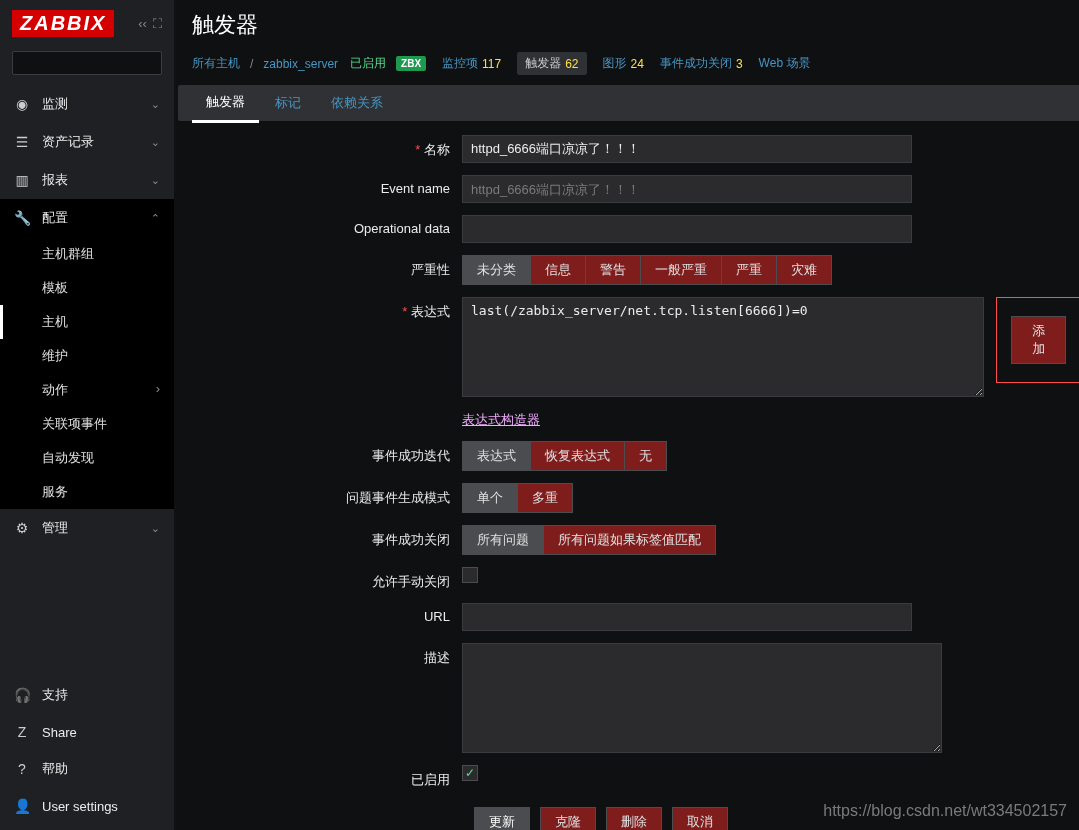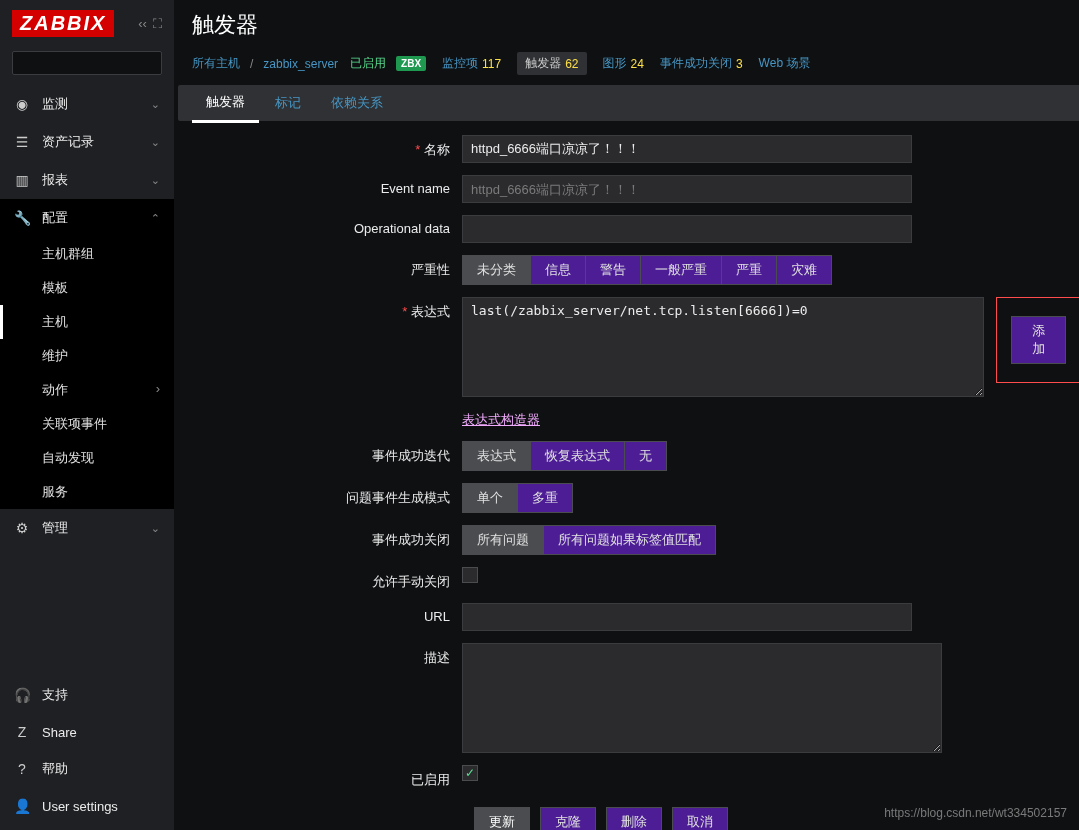--- a/index.html
+++ b/index.html
@@ -179,21 +179,21 @@
 .textarea-input { resize: both; font-family: monospace; }
 .expr-wrap { display: flex; gap: 12px; align-items: flex-start; }
 .expr-text { width: 534px; height: 100px; }
 .add-btn-box {
   border: 1px solid #ff4c4c;
   padding: 18px 14px;
   display: inline-flex;
   align-items: center;
 }
 .btn {
-  background: #4c1d95;
+  background: #7f1d1d;
   border: 1px solid #4a4c4f;
   color: #e0e0e0;
   padding: 5px 14px;
   cursor: pointer;
   font-size: 13px;
 }
 .btn.primary { background: #4a4c4f; color: #fff; }
 .btn-group { display: flex; }
 .btn-group .btn { border-radius: 0; margin-left: -1px; }
 .btn-group .btn:first-child { margin-left: 0; }
@@ -224,21 +224,21 @@
   padding-left: 282px;
   margin-top: 18px;
   display: flex;
   gap: 10px;
 }
 .watermark {
   position: absolute;
   right: 12px;
   bottom: 10px;
   color: #7a7a7a;
-  font-size: 12px;
+  font-size: 16px;
   pointer-events: none;
 }
 </style>
 </head>
 <body>
 
 <div class="layout">
   <aside class="sidebar">
     <div class="sidebar-header">
       <span class="logo">ZABBIX</span>

